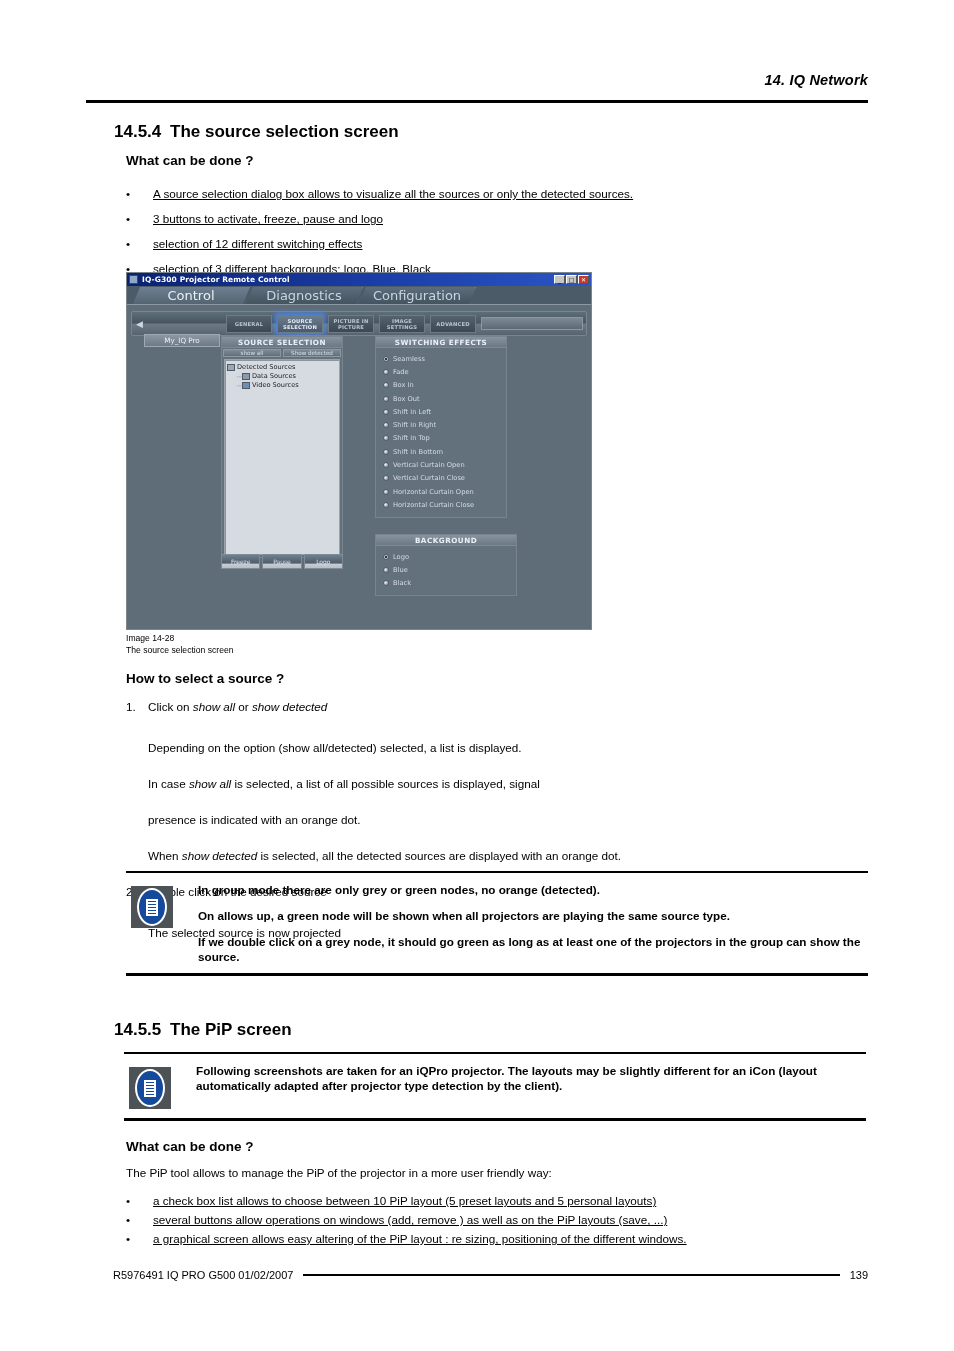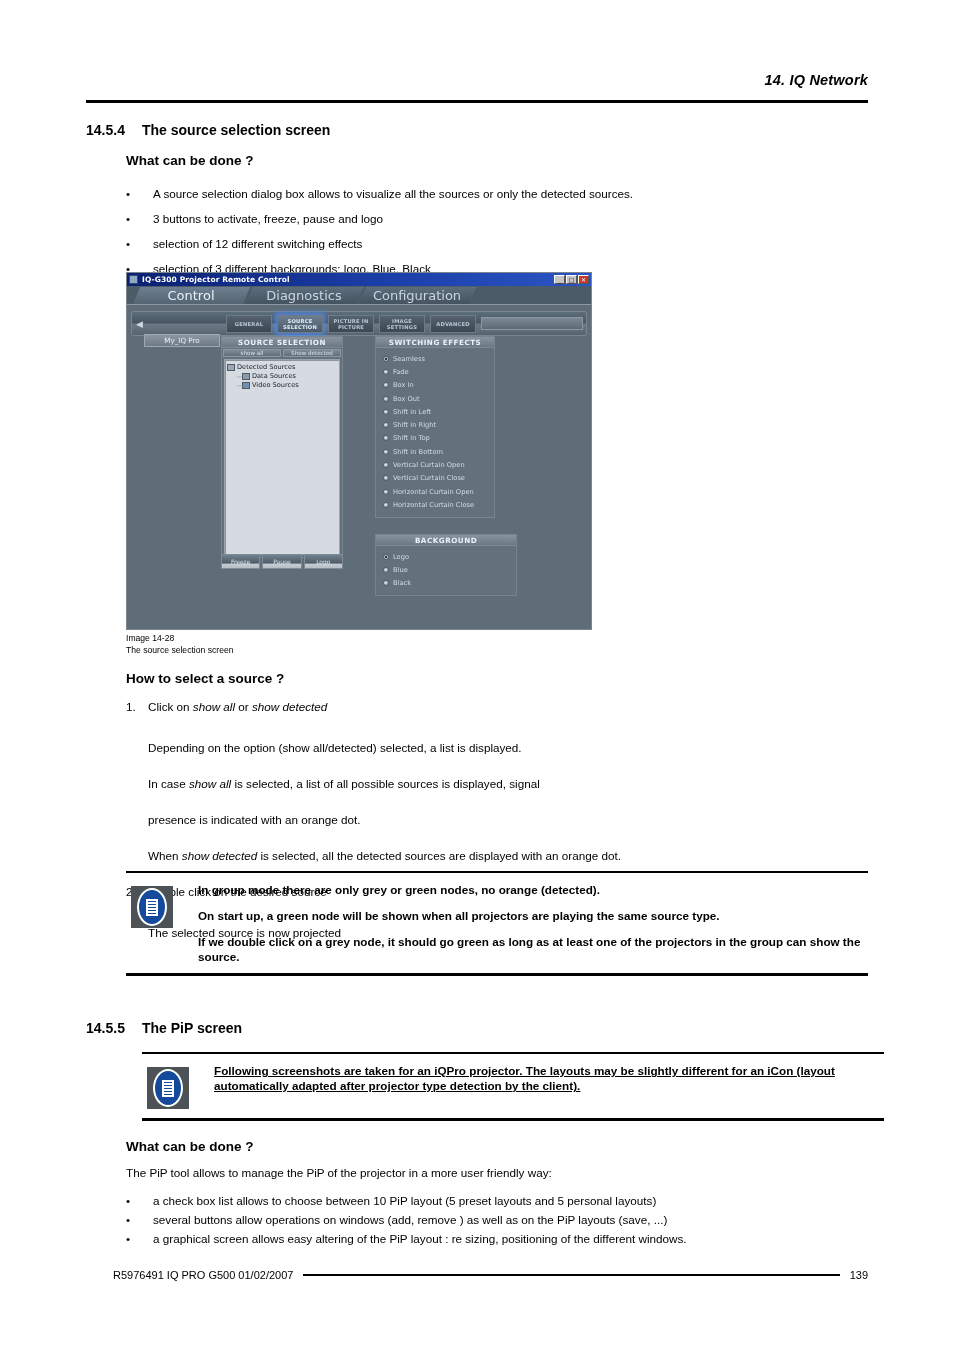--- a/index.html
+++ b/index.html
@@ -28,43 +28,44 @@
   }
   .header-rule {
     position: absolute;
     left: 86px; top: 100px; width: 782px; height: 2.5px;
     background: #000;
   }
 
   
   .sec-head {
     position: absolute;
-    font-size: 14px;
+    font-size: 17px;
     font-weight: bold;
     white-space: nowrap;
+    margin-left: 28px;
   }
   .sec-head .num { display: inline-block; width: 56px; }
 
   .sub-head {
     position: absolute;
     font-size: 13.5px;
     font-weight: bold;
     white-space: nowrap;
   }
 
   
   .bullet-list { position: absolute; }
   .bullet-row {
     display: flex;
     font-size: 11.7px;
     line-height: 18px;
     margin-bottom: 7px;
   }
   .bullet-row .dot { width: 27px; flex: 0 0 27px; }
-  .bullet-row .txt { flex: 1; }
+  .bullet-row .txt { flex: 1; text-decoration: underline; }
 
   .para {
     position: absolute;
     font-size: 11.7px;
     line-height: 17px;
     white-space: nowrap;
   }
 
   .num-list { position: absolute; }
   .num-row { display: flex; font-size: 11.7px; line-height: 17px; }
@@ -300,21 +301,21 @@
     flex: 1; height: 15px;
     background: linear-gradient(to bottom, #70808e, #4d5b67 65%, #c8cfd5 66%, #b6bec6 100%);
     border: 1px solid #7f8c97;
     color: #dce6ef;
     font-size: 6px;
     display: flex; align-items: flex-start; justify-content: center;
     padding-top: 3px;
   }
 
   
-  .p-effects { left: 248px; top: 0; width: 120px; }
+  .p-effects { left: 248px; top: 0; width: 132px; }
   .radio-list { padding: 4px 0 5px 7px; }
   .radio-row {
     display: flex; align-items: center;
     height: 13.3px;
     font-size: 6.7px;
     color: #d2dce6;
     white-space: nowrap;
   }
   .radio-dot {
     width: 6px; height: 6px; flex: 0 0 6px;
@@ -567,32 +568,32 @@
   <div class="note-body">
     <div class="note-icon-wrap">
       <div class="note-icon">
         <div class="ellipse">
           <div class="doc"></div>
         </div>
       </div>
     </div>
     <div class="note-text">
       <p>In group mode there are only grey or green nodes, no orange (detected).</p>
-      <p>On start up, a green node will be shown when all projectors are playing the same source type.</p>
+      <p>On allows up, a green node will be shown when all projectors are playing the same source type.</p>
       <p>If we double click on a grey node, it should go green as long as at least one of the projectors in the group can show the source.</p>
     </div>
   </div>
   <div class="note-rule"></div>
 </div>
 
 <div class="sec-head" style="left:86px; top:1020px;">
   <span class="num">14.5.5</span><span>The PiP screen</span>
 </div>
 
-<div class="note-box" style="left:142px; top:1052px; width:742px;text-decoration:underline;">
+<div class="note-box" style="left:124px; top:1052px; width:742px;">
   <div class="note-rule"></div>
   <div class="note-body">
     <div class="note-icon-wrap">
       <div class="note-icon">
         <div class="ellipse">
           <div class="doc"></div>
         </div>
       </div>
     </div>
     <div class="note-text">

